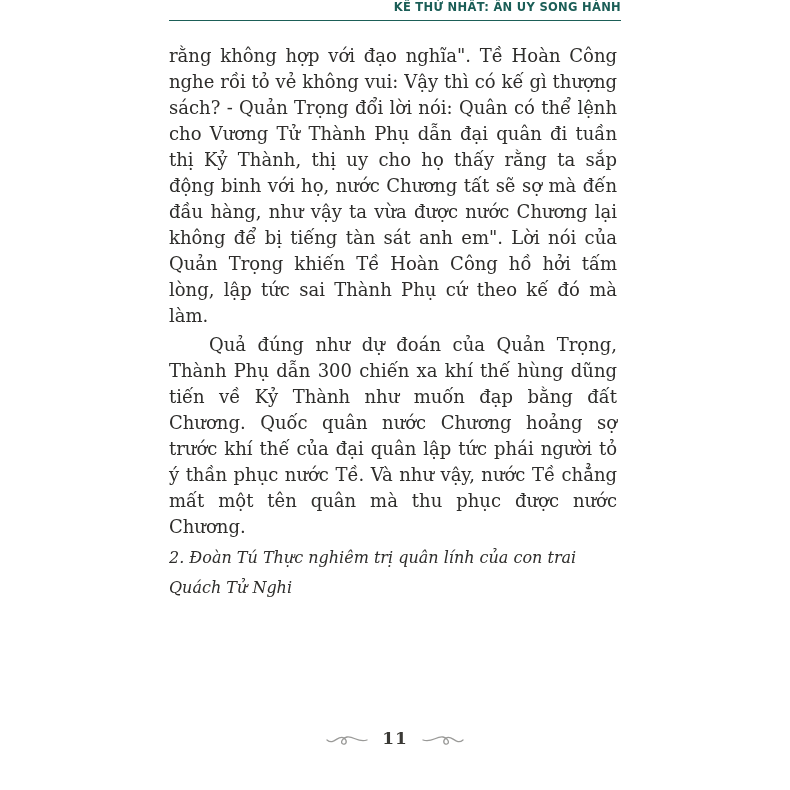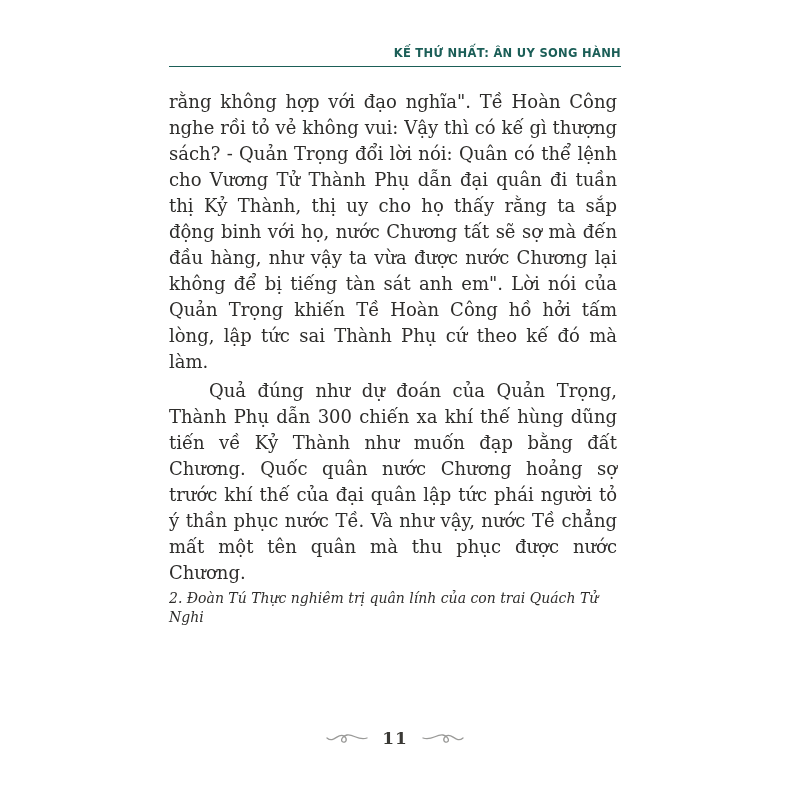--- a/index.html
+++ b/index.html
@@ -13,21 +13,20 @@
     font-family: "DejaVu Serif", serif;
     color: #2e2d2b;
     position: relative;
     overflow: hidden;
   }
   .page {
     position: relative;
     width: 790px;
     height: 736px;
     box-sizing: border-box;
-    padding-top: 46px;
   }
   .content-col {
     width: 452px;
     margin: 0 auto;
   }
   
   .page-header {
     padding-bottom: 6px;
     border-bottom: 1.5px solid #1b5e57;
   }
@@ -48,36 +47,36 @@
     font-size: 18px;
     line-height: 26px;
     text-align: justify;
     text-justify: inter-word;
   }
   .para.indent {
     text-indent: 40px;
   }
   .section-heading {
     margin: 3px 0 3px 0;
-    font-size: 14px;
-    line-height: 19px;
+    font-size: 16px;
+    line-height: 30px;
     font-weight: normal;
     font-style: italic;
     text-align: left;
     color: #2e2d2b;
   }
   
   .page-footer {
     position: absolute;
     left: 0;
     right: 0;
     top: 728px;
     display: flex;
     justify-content: center;
-    align-items: center;
+    align-items: flex-end;
     gap: 14px;
   }
   .page-number {
     font-family: "DejaVu Serif", serif;
     font-weight: bold;
     font-size: 17px;
     letter-spacing: 1px;
     color: #3a3935;
   }
   .flourish svg {

